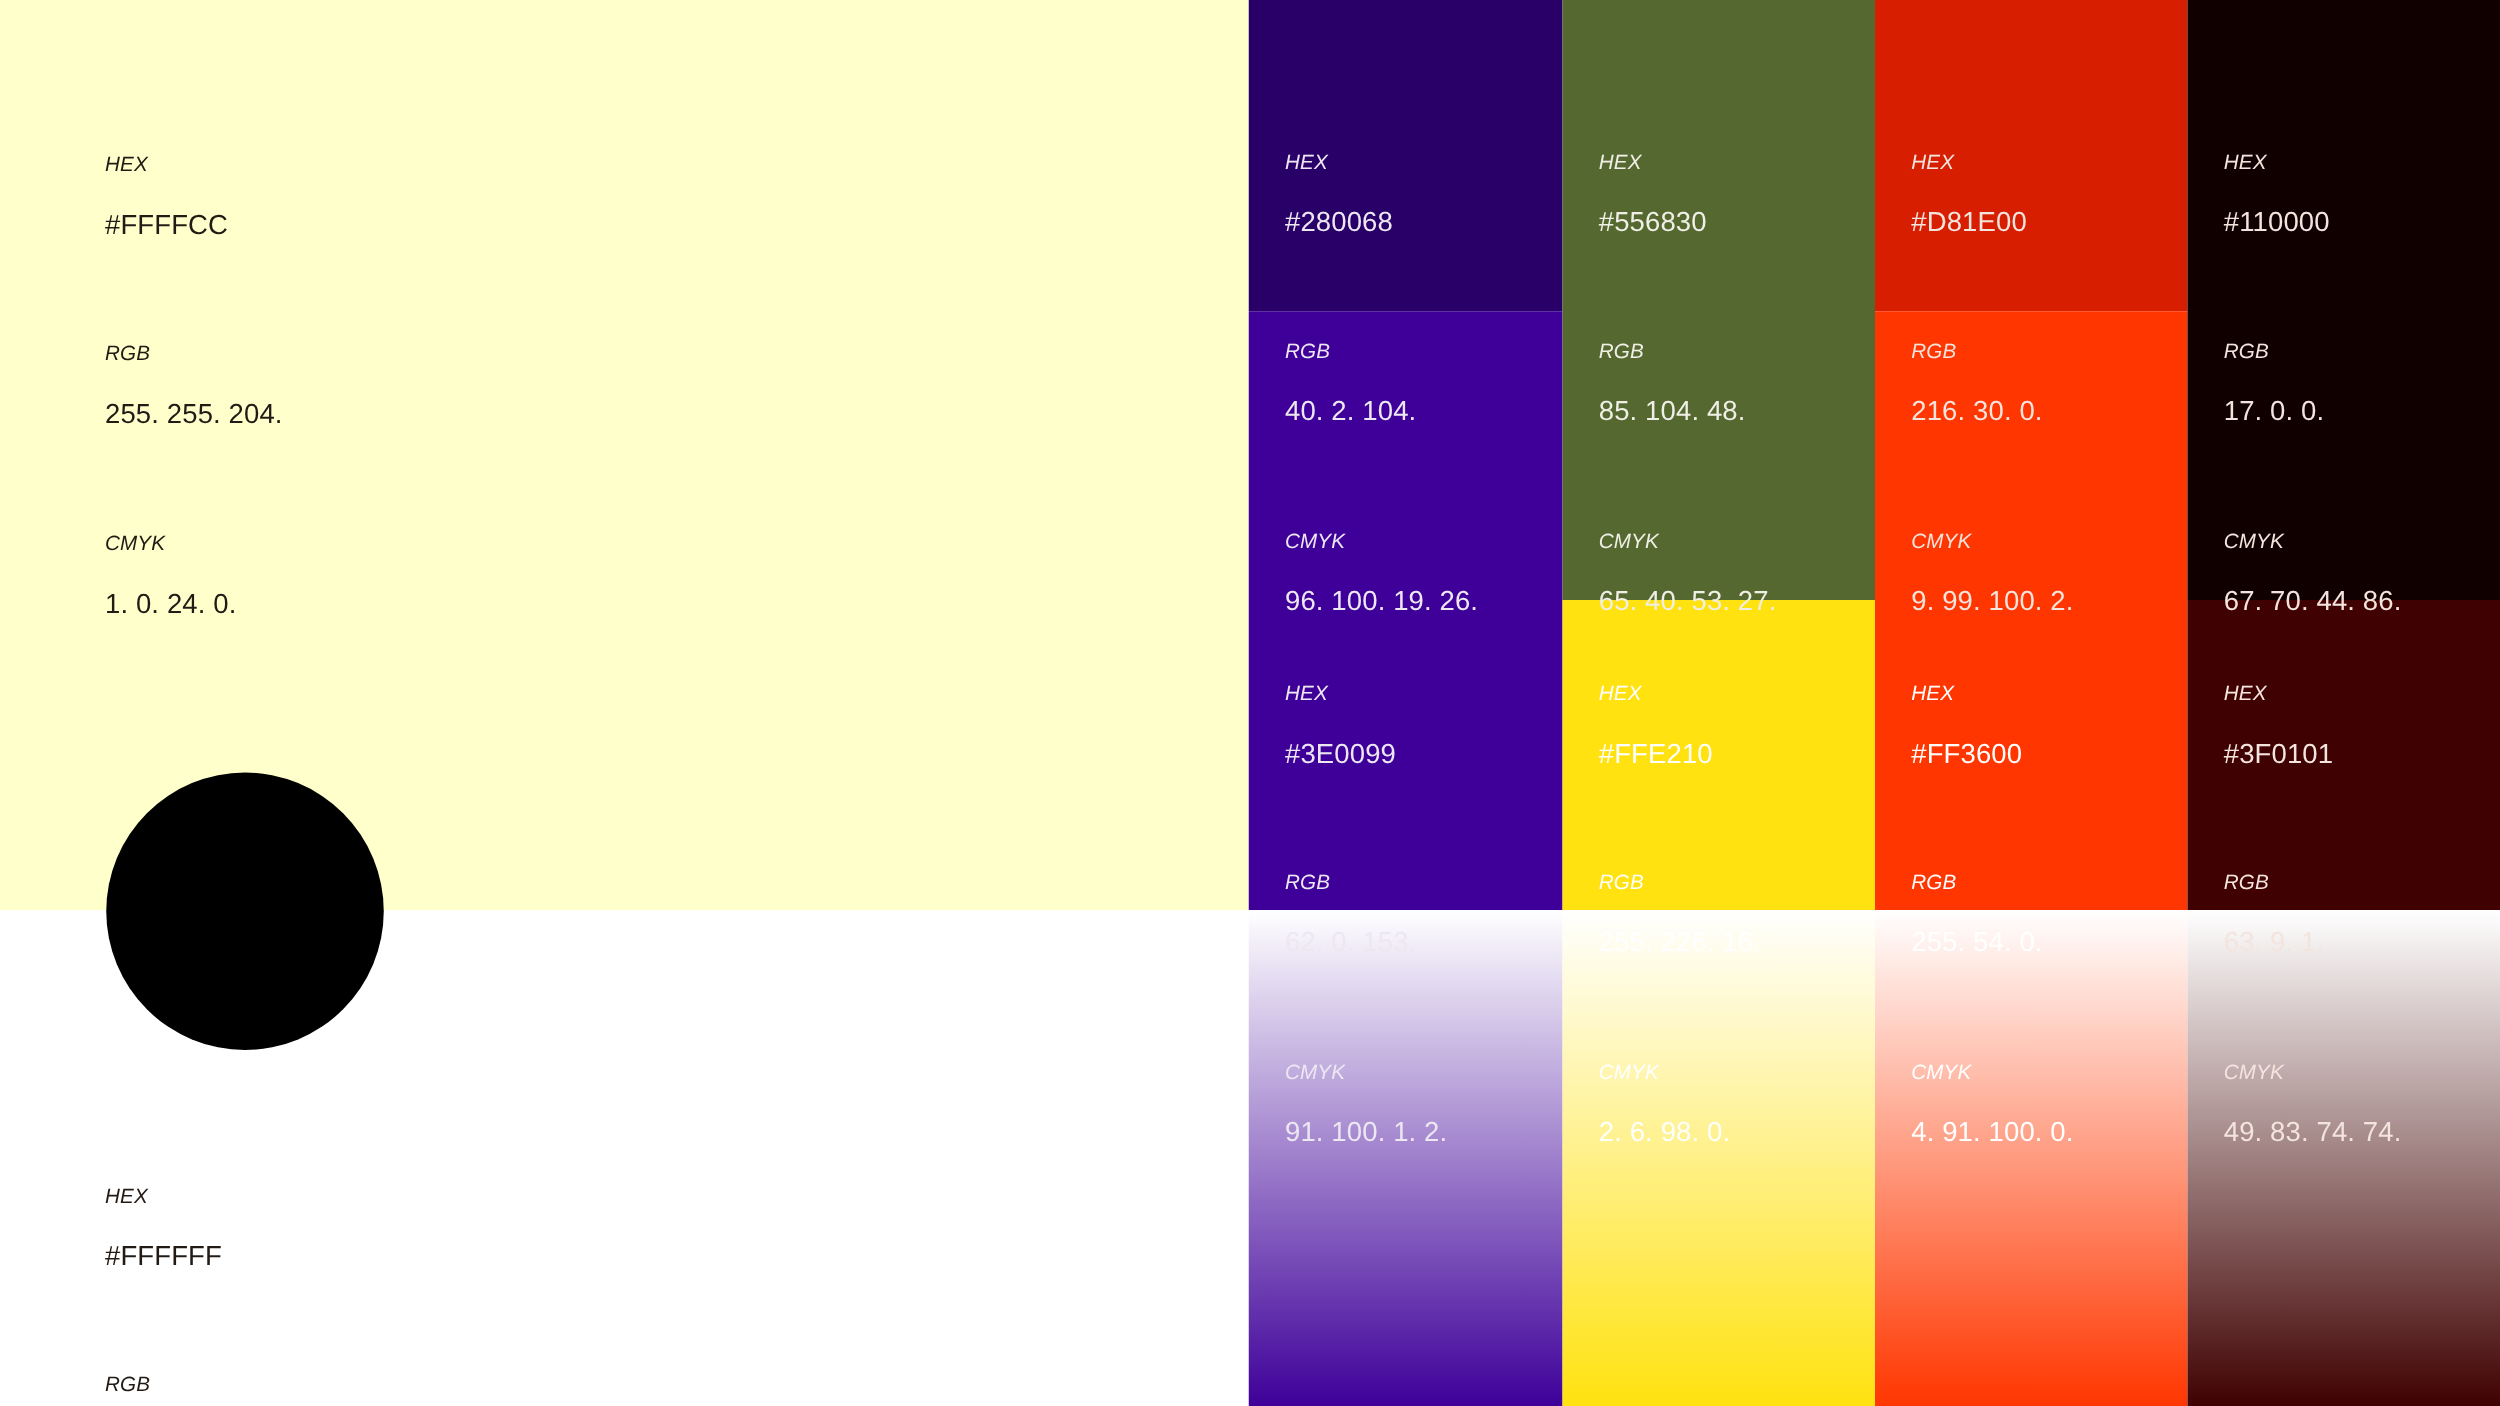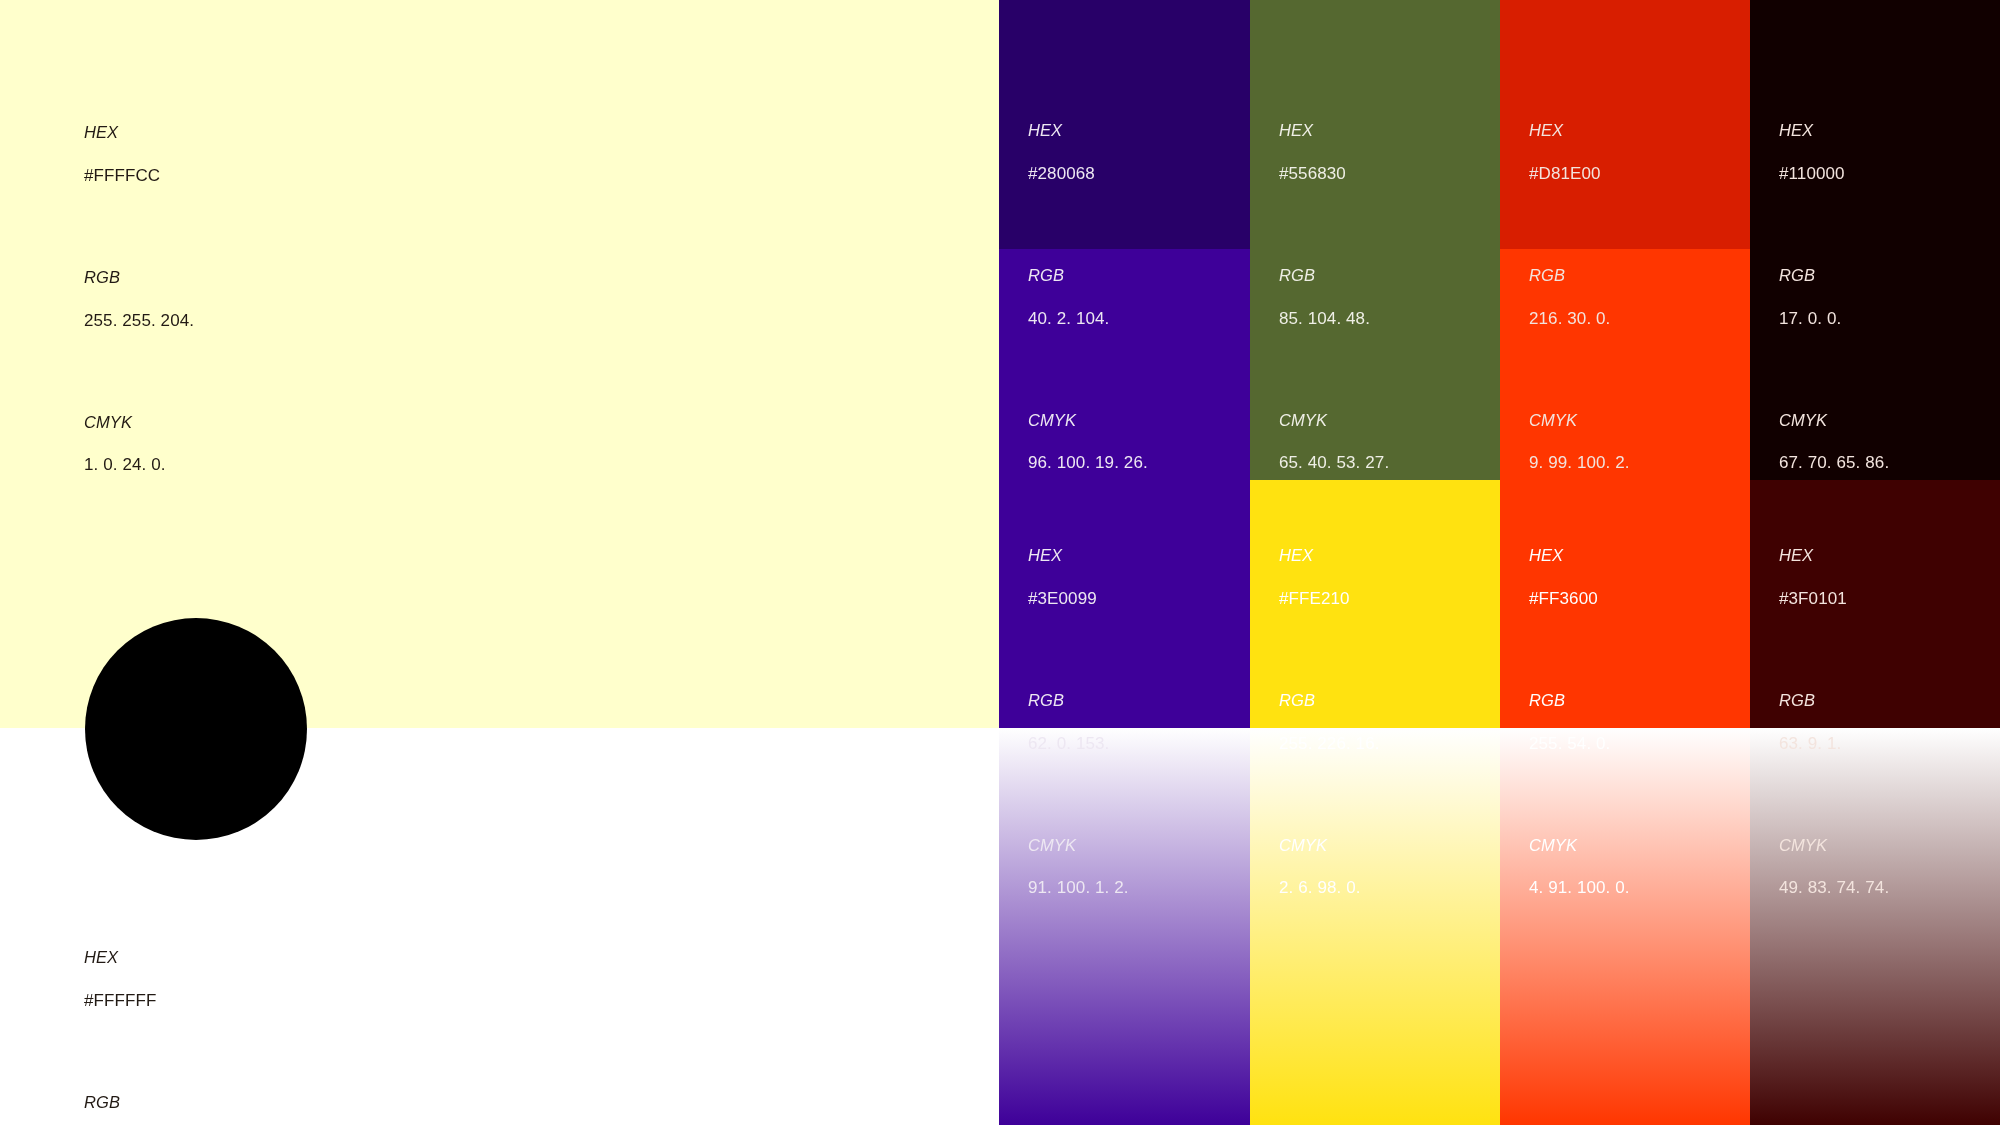--- a/index.html
+++ b/index.html
@@ -33,21 +33,21 @@
     line-height:1.32;
     letter-spacing:.1px;
     white-space:pre-line;
   }
   .spec .lbl{
     font-size:16.5px;
     display:block;
     font-style:italic;
   }
   .spec .val{
-    font-size:17px;
+    font-size:22px;
     display:block;
   }
   .spec .grp{ display:block; }
   .spec .grp + .grp{ margin-top:16px; }
 
   .spec.dark  { color:#221A14; }
   .spec.light { color:#EDE7F2; }
   .spec.white { color:#FFFFFF; }
   .spec.warm  { color:#F3E4DE; }
   .spec.greenish { color:#EFEFE6; }
@@ -228,21 +228,21 @@
       <span class="grp">
         <span class="lbl">HEX</span>
         <span class="val">#110000</span>
       </span>
       <span class="grp">
         <span class="lbl">RGB</span>
         <span class="val">17. 0. 0.</span>
       </span>
       <span class="grp">
         <span class="lbl">CMYK</span>
-        <span class="val">67. 70. 65. 86.</span>
+        <span class="val">67. 70. 44. 86.</span>
       </span>
     </div>
 
     <div class="spec warm" style="left:29px; top:503px;">
       <span class="grp">
         <span class="lbl">HEX</span>
         <span class="val">#3F0101</span>
       </span>
       <span class="grp">
         <span class="lbl">RGB</span>

